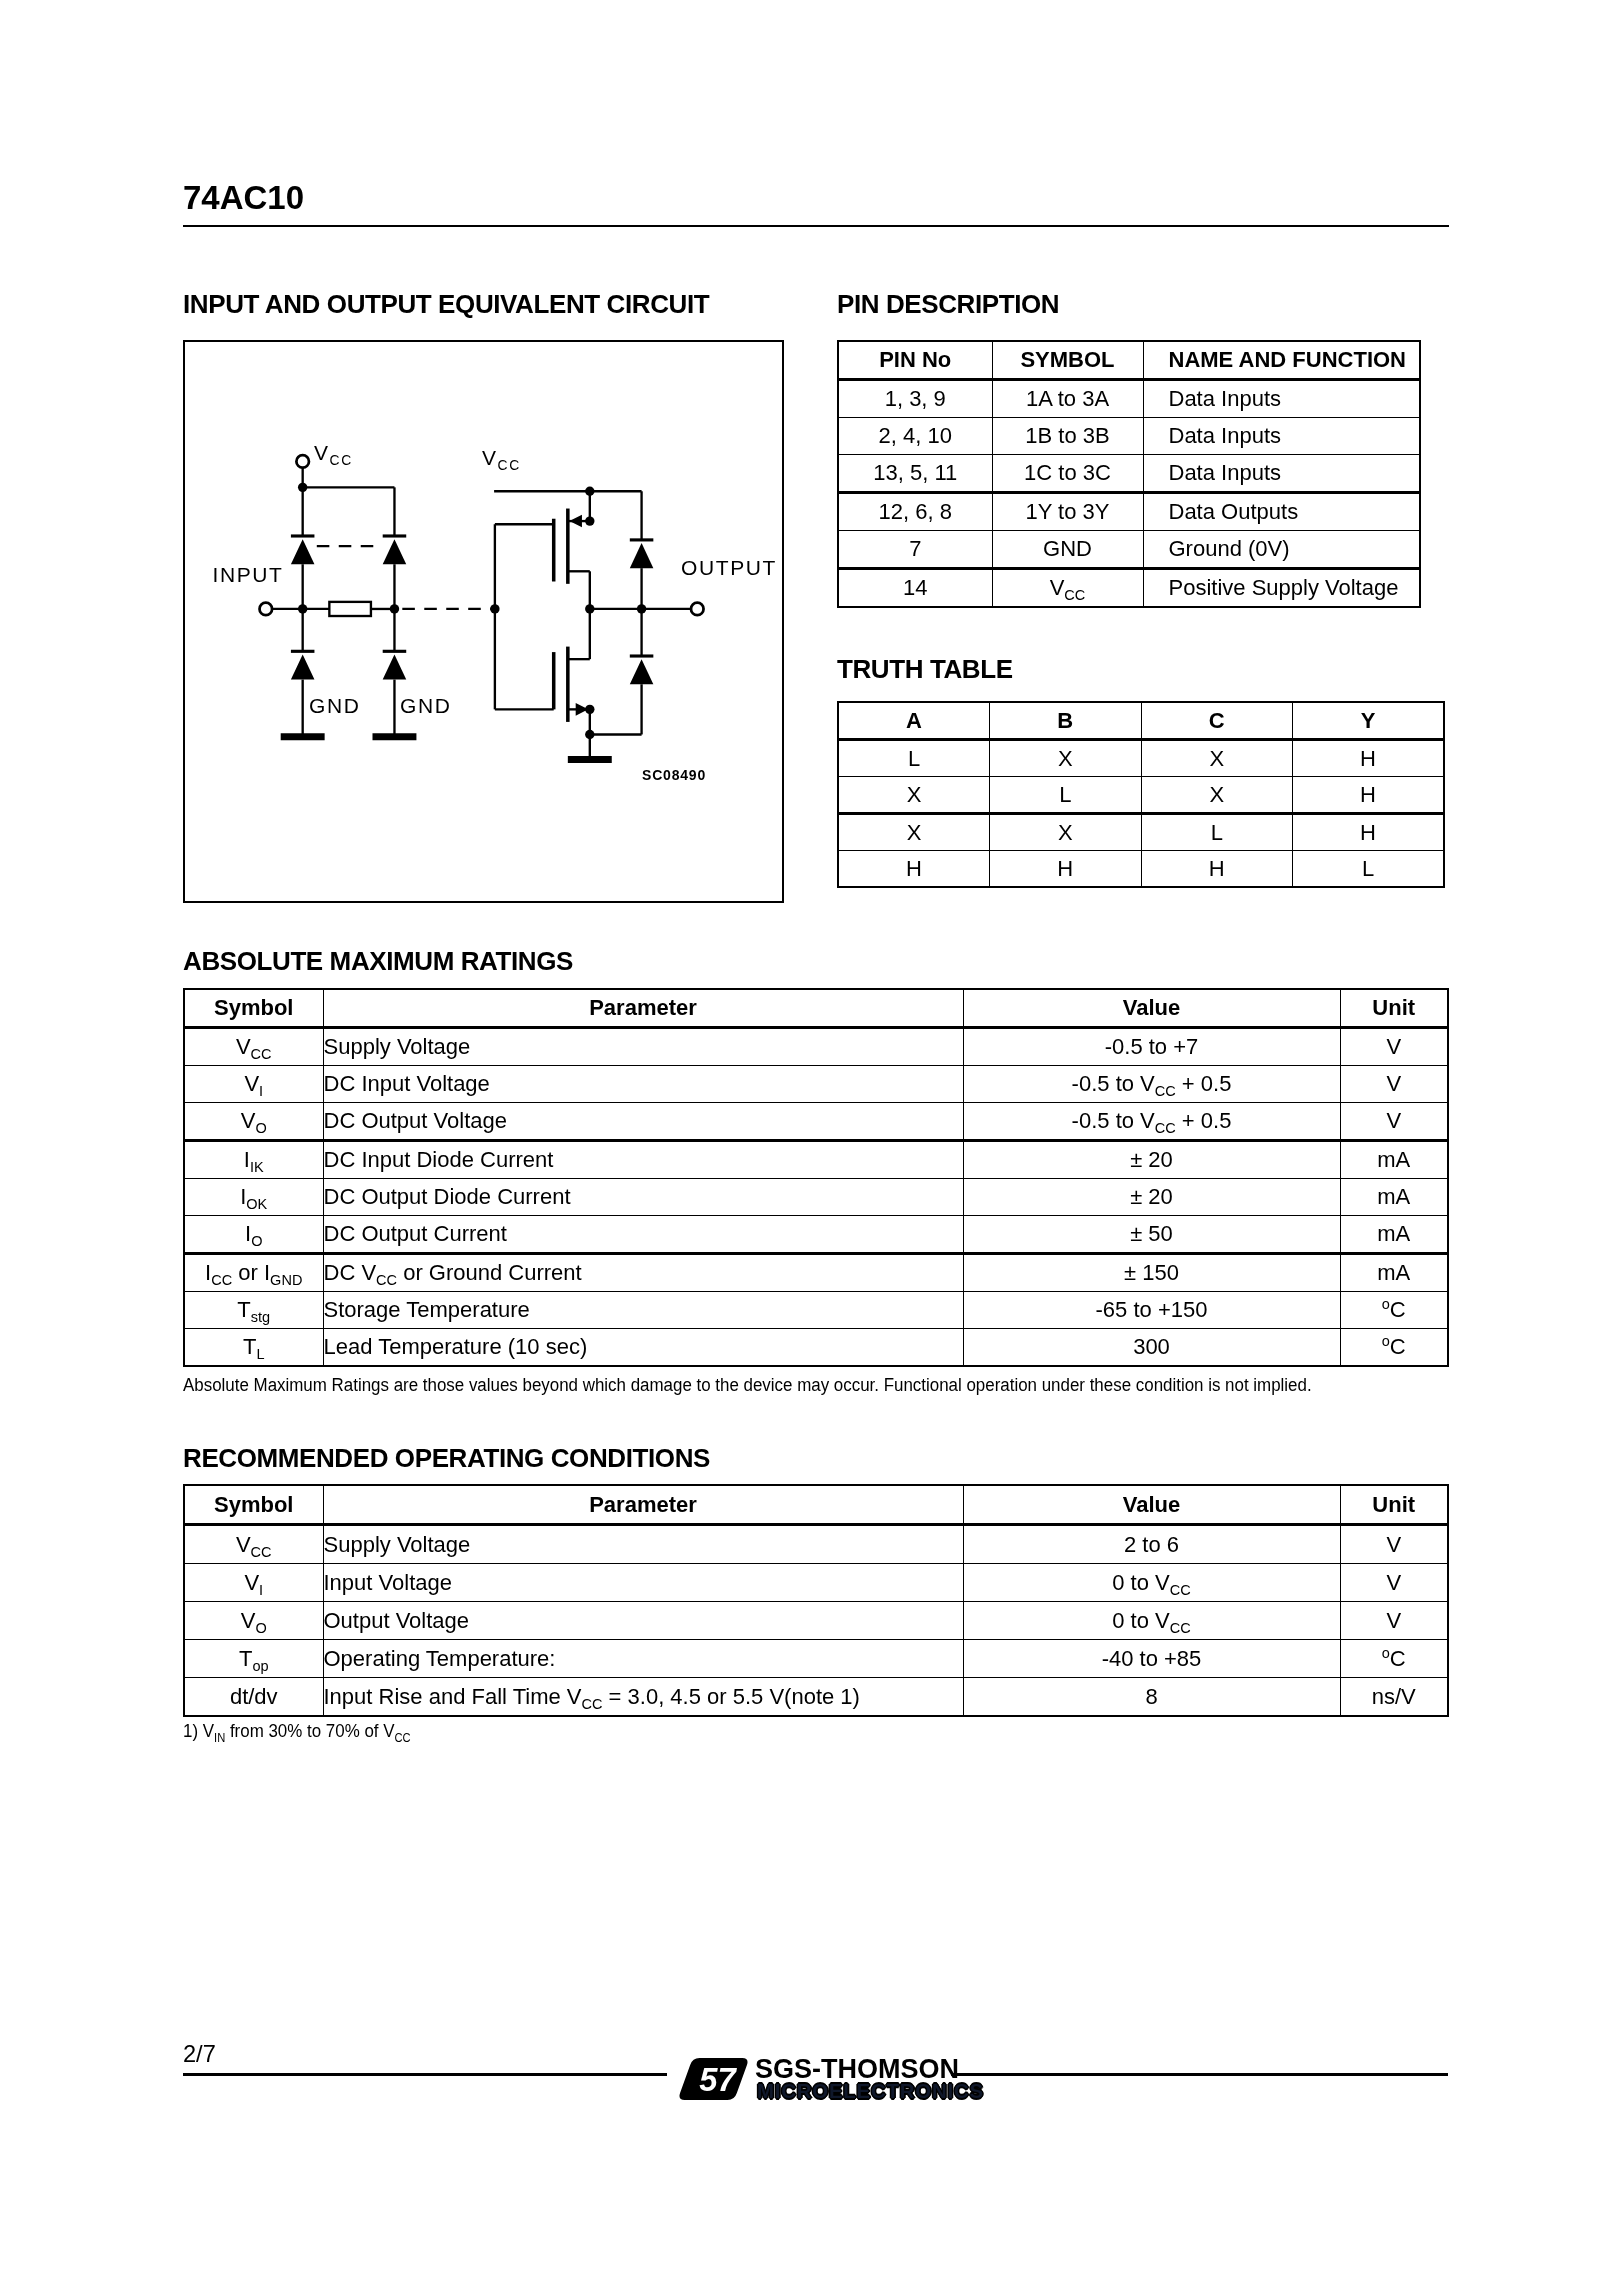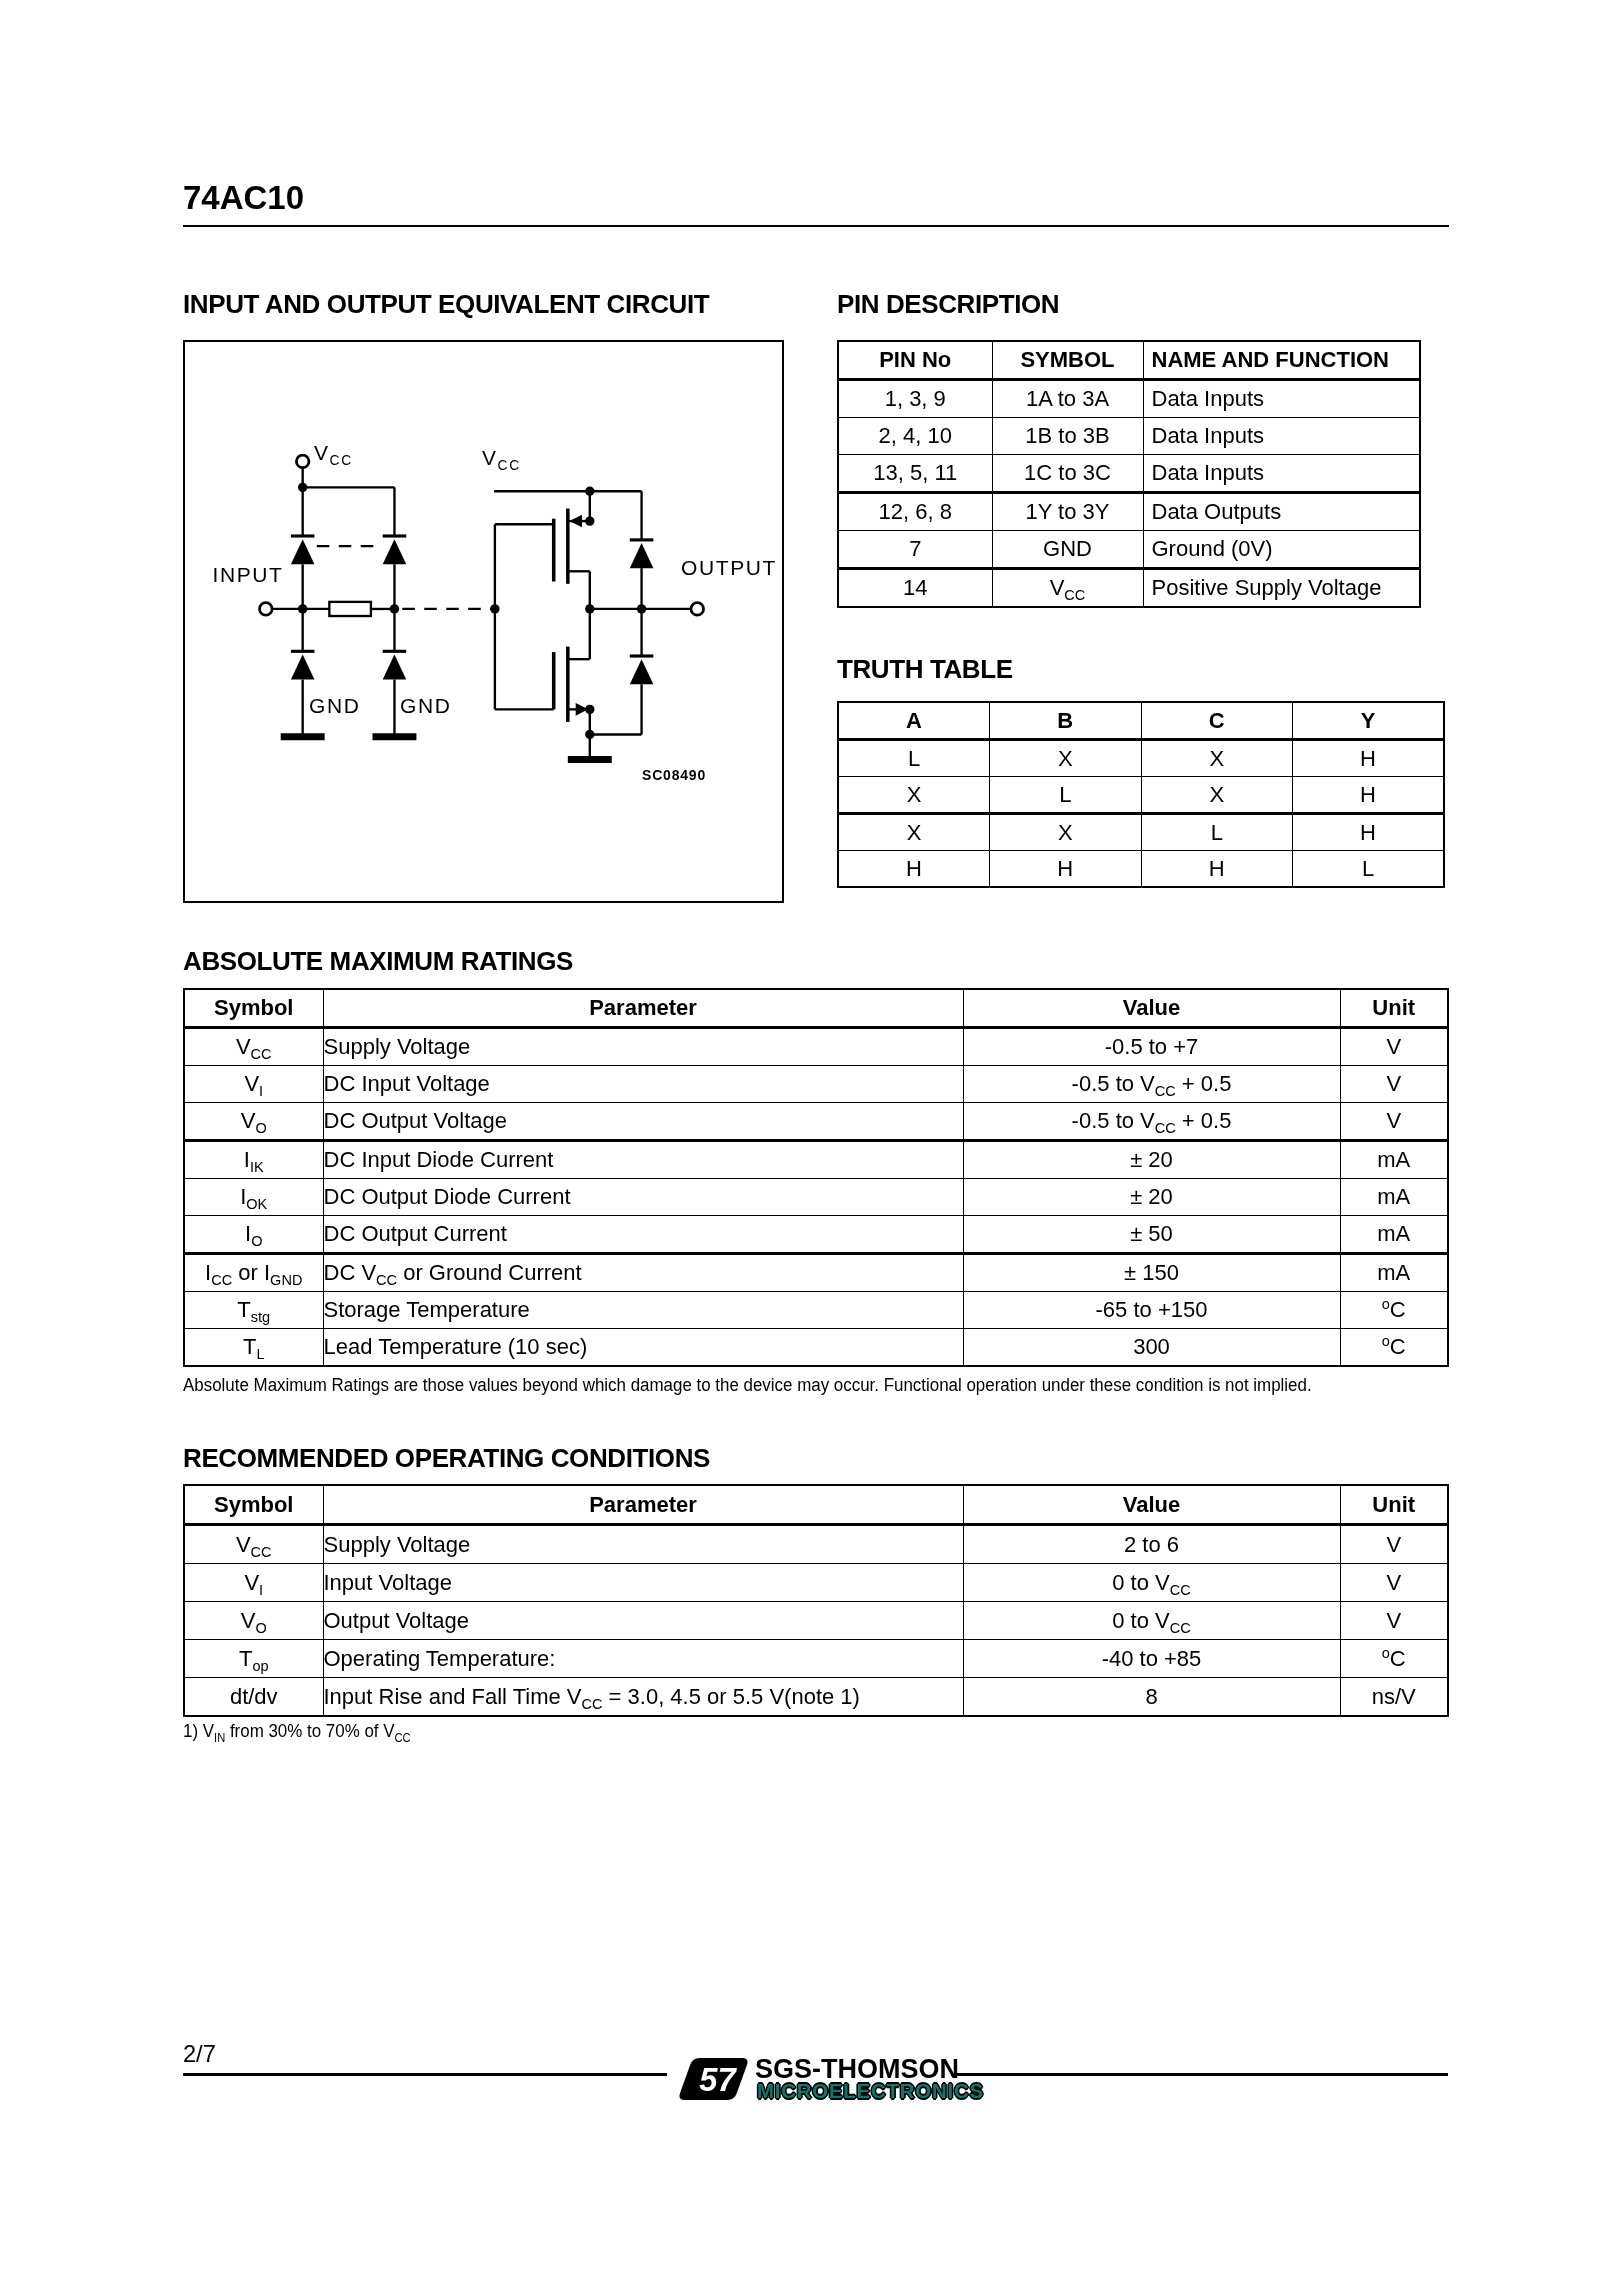--- a/index.html
+++ b/index.html
@@ -12,21 +12,21 @@
   
   table{border-collapse:collapse;table-layout:fixed;width:100%;}
   table{border:2.4px solid #000;}
   th,td{border:1.6px solid #000;font-size:22px;text-align:center;vertical-align:middle;
         white-space:nowrap;overflow:hidden;padding:0;}
   thead th{border-bottom:3.9px solid #000;font-weight:bold;}
   #pin-table th,#pin-table td{height:36px;}
   #truth-table th,#truth-table td{height:35px;}
   #abs-table th,#abs-table td{height:36px;}
   #rec-table th,#rec-table td{height:37px;}
-  #pin-table td:nth-child(3),#pin-table th:nth-child(3){text-align:left;padding-left:8px;}
+  #pin-table td:nth-child(3),#pin-table th:nth-child(3){text-align:left;padding-left:25px;}
   #abs-table td:nth-child(2),#rec-table td:nth-child(2){text-align:left;}
   #pin-table tbody tr:nth-child(3) td,
   #pin-table tbody tr:nth-child(5) td{border-bottom-width:3.9px;}
   #truth-table tbody tr:nth-child(2) td{border-bottom-width:3.9px;}
   #abs-table tbody tr:nth-child(3) td,
   #abs-table tbody tr:nth-child(6) td{border-bottom-width:3.9px;}
   sub{font-size:66%;line-height:0;}
   sup{font-size:66%;line-height:0;}
   .note{font-size:18px;white-space:nowrap;transform:scaleX(.94);transform-origin:0 0;}
   
@@ -37,21 +37,21 @@
   .plate{stroke:#000;stroke-width:4.5;fill:none;}
   .bar{stroke:#000;stroke-width:4;fill:none;}
   .gbar{stroke:#000;stroke-width:9;fill:none;}
   .dot{fill:#000;stroke:none;}
   .tri{fill:#000;stroke:none;}
   .term{fill:#fff;stroke:#000;stroke-width:3.5;}
   .dashwire{stroke:#000;stroke-width:3;fill:none;stroke-dasharray:16 12;}
   
   .page-num{font-size:23.6px;}
   .brand{font-size:27px;font-weight:bold;letter-spacing:0px;white-space:nowrap;}
-  .brand-sub{font-size:20.4px;font-weight:bold;letter-spacing:0.8px;color:#0f766e;white-space:nowrap;
+  .brand-sub{font-size:20.4px;font-weight:bold;letter-spacing:0.8px;color:#0f172a;white-space:nowrap;
      text-shadow:-1.6px 0 #000,1.6px 0 #000,0 -1.6px #000,0 1.6px #000,-0.8px -0.8px #000,0.8px -0.8px #000,-0.8px 0.8px #000,0.8px 0.8px #000;}
 </style>
 </head>
 <body>
 
 <div class="page">
 
   <div class="abs doc-title" style="left:183px;top:179px;">74AC10</div>
   <div class="abs rule" style="left:183px;top:225px;width:1266px;height:2.4px;"></div>
 

